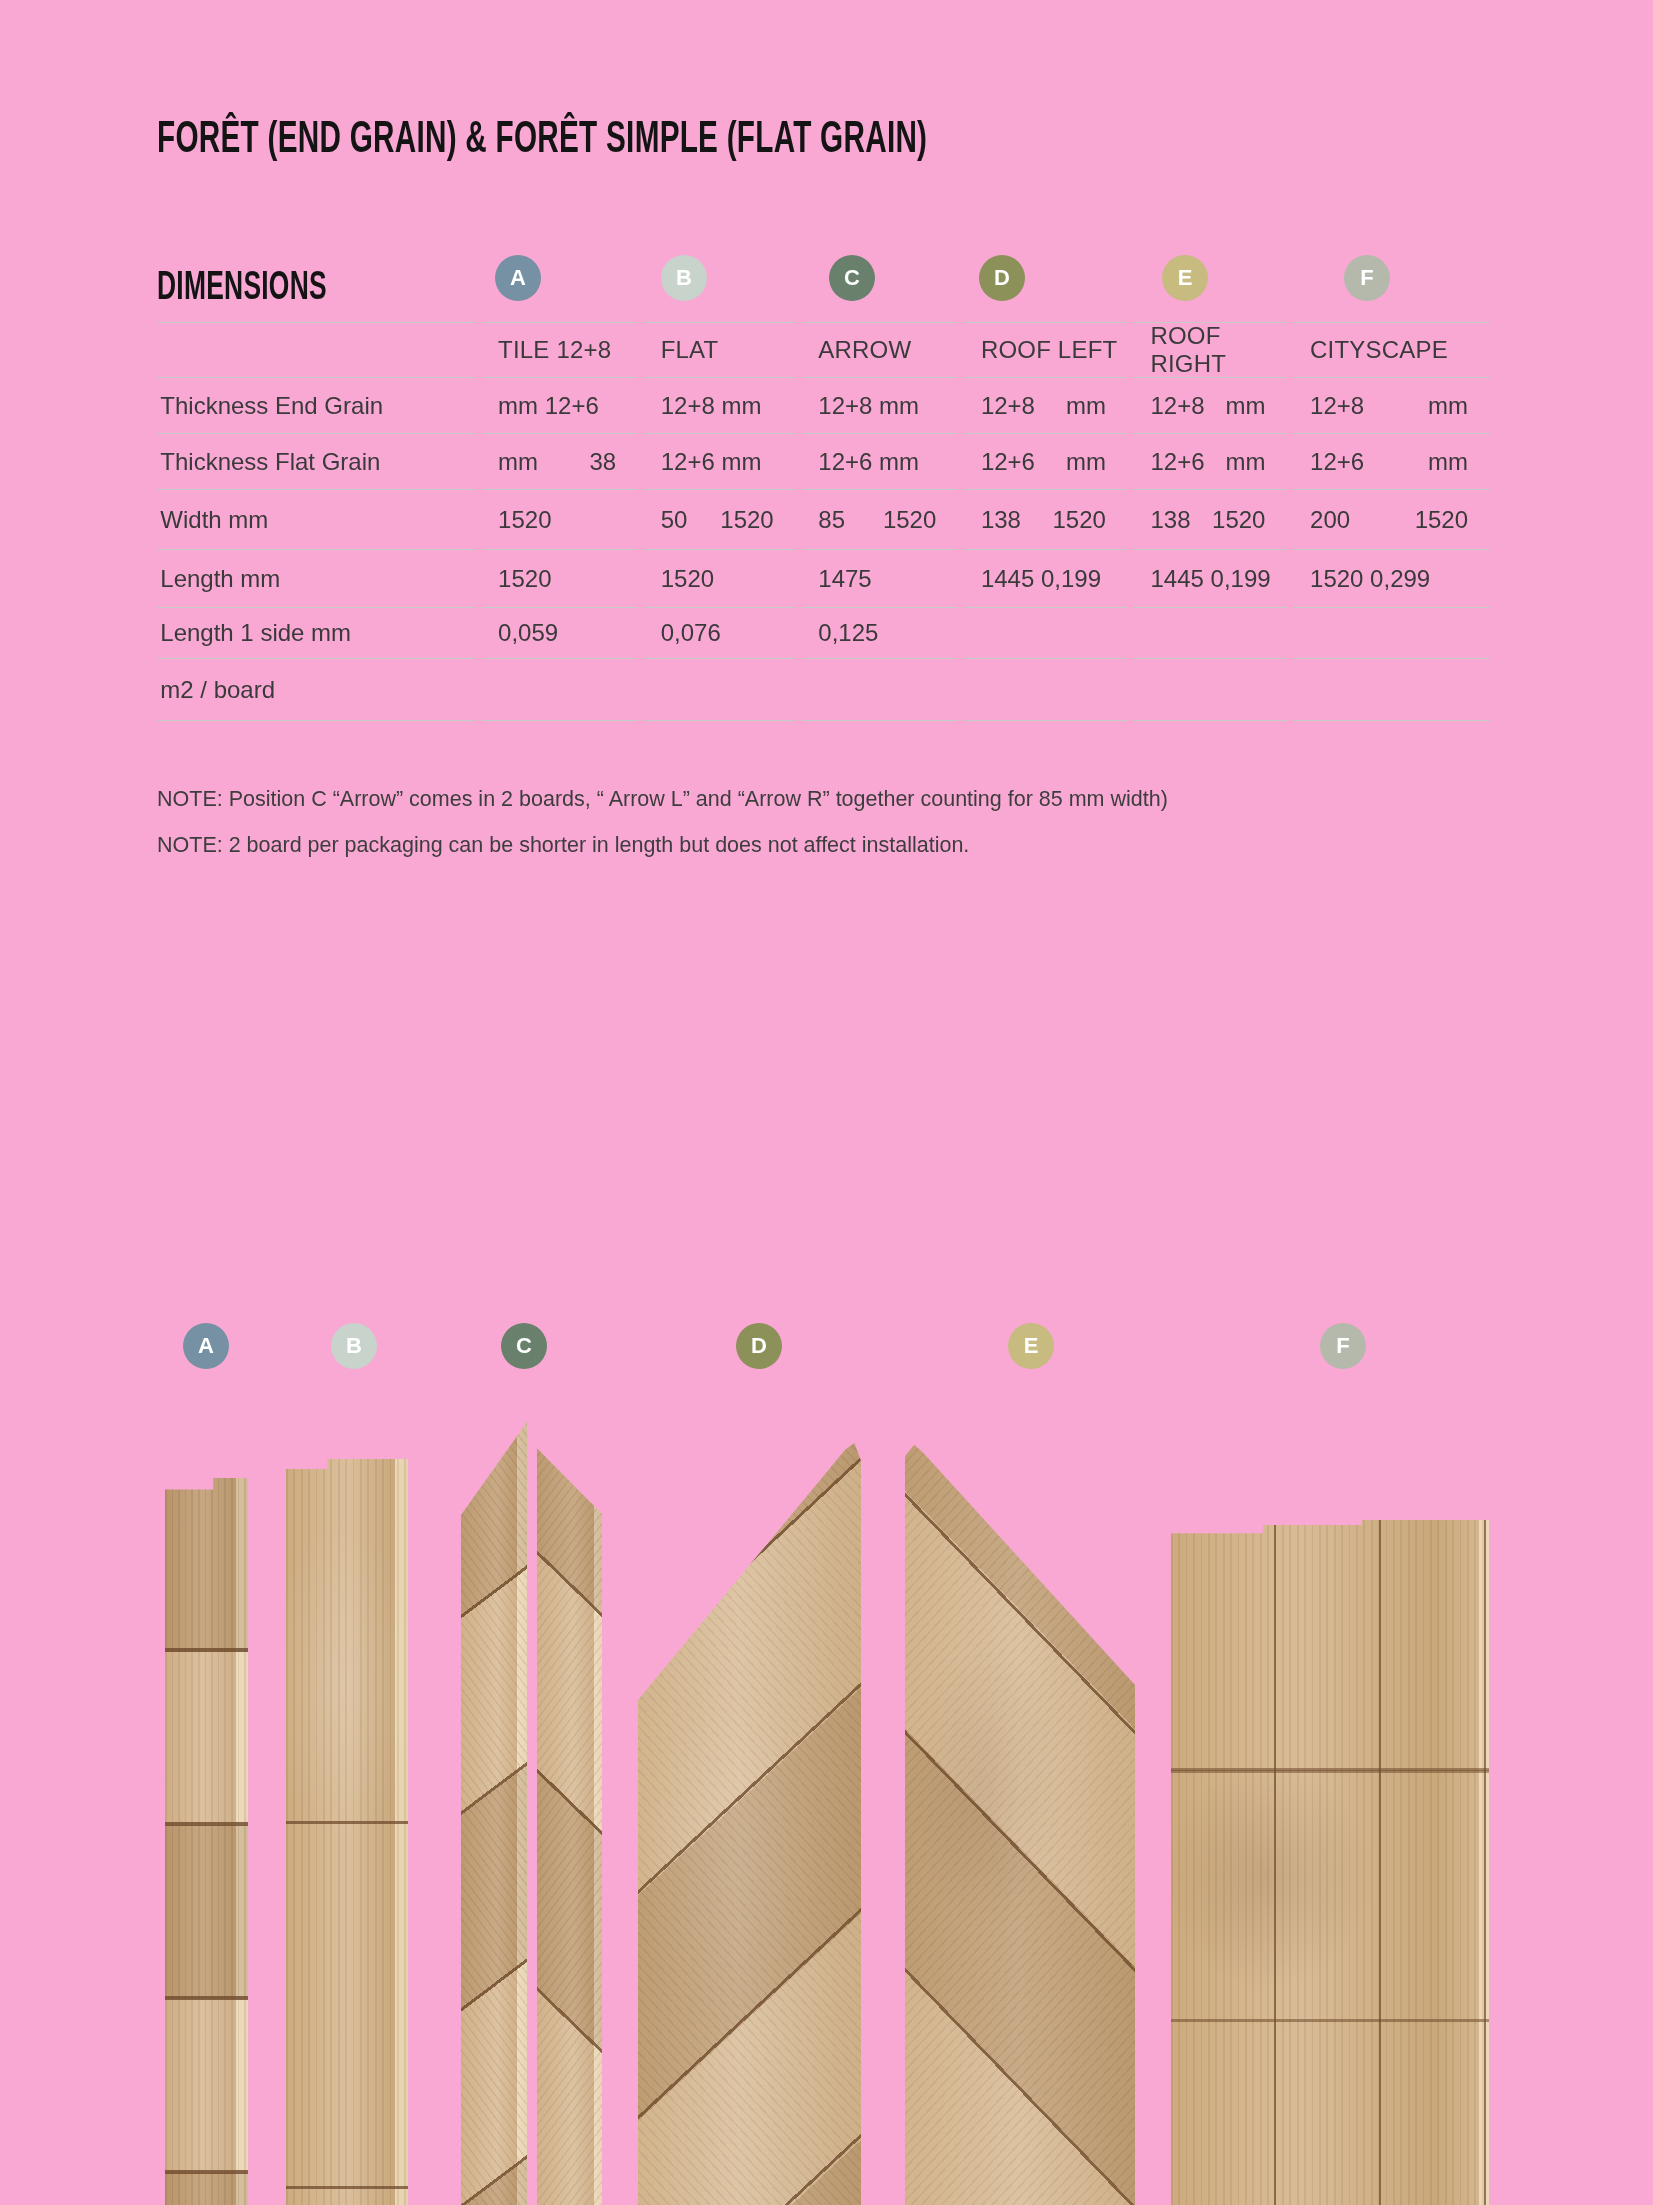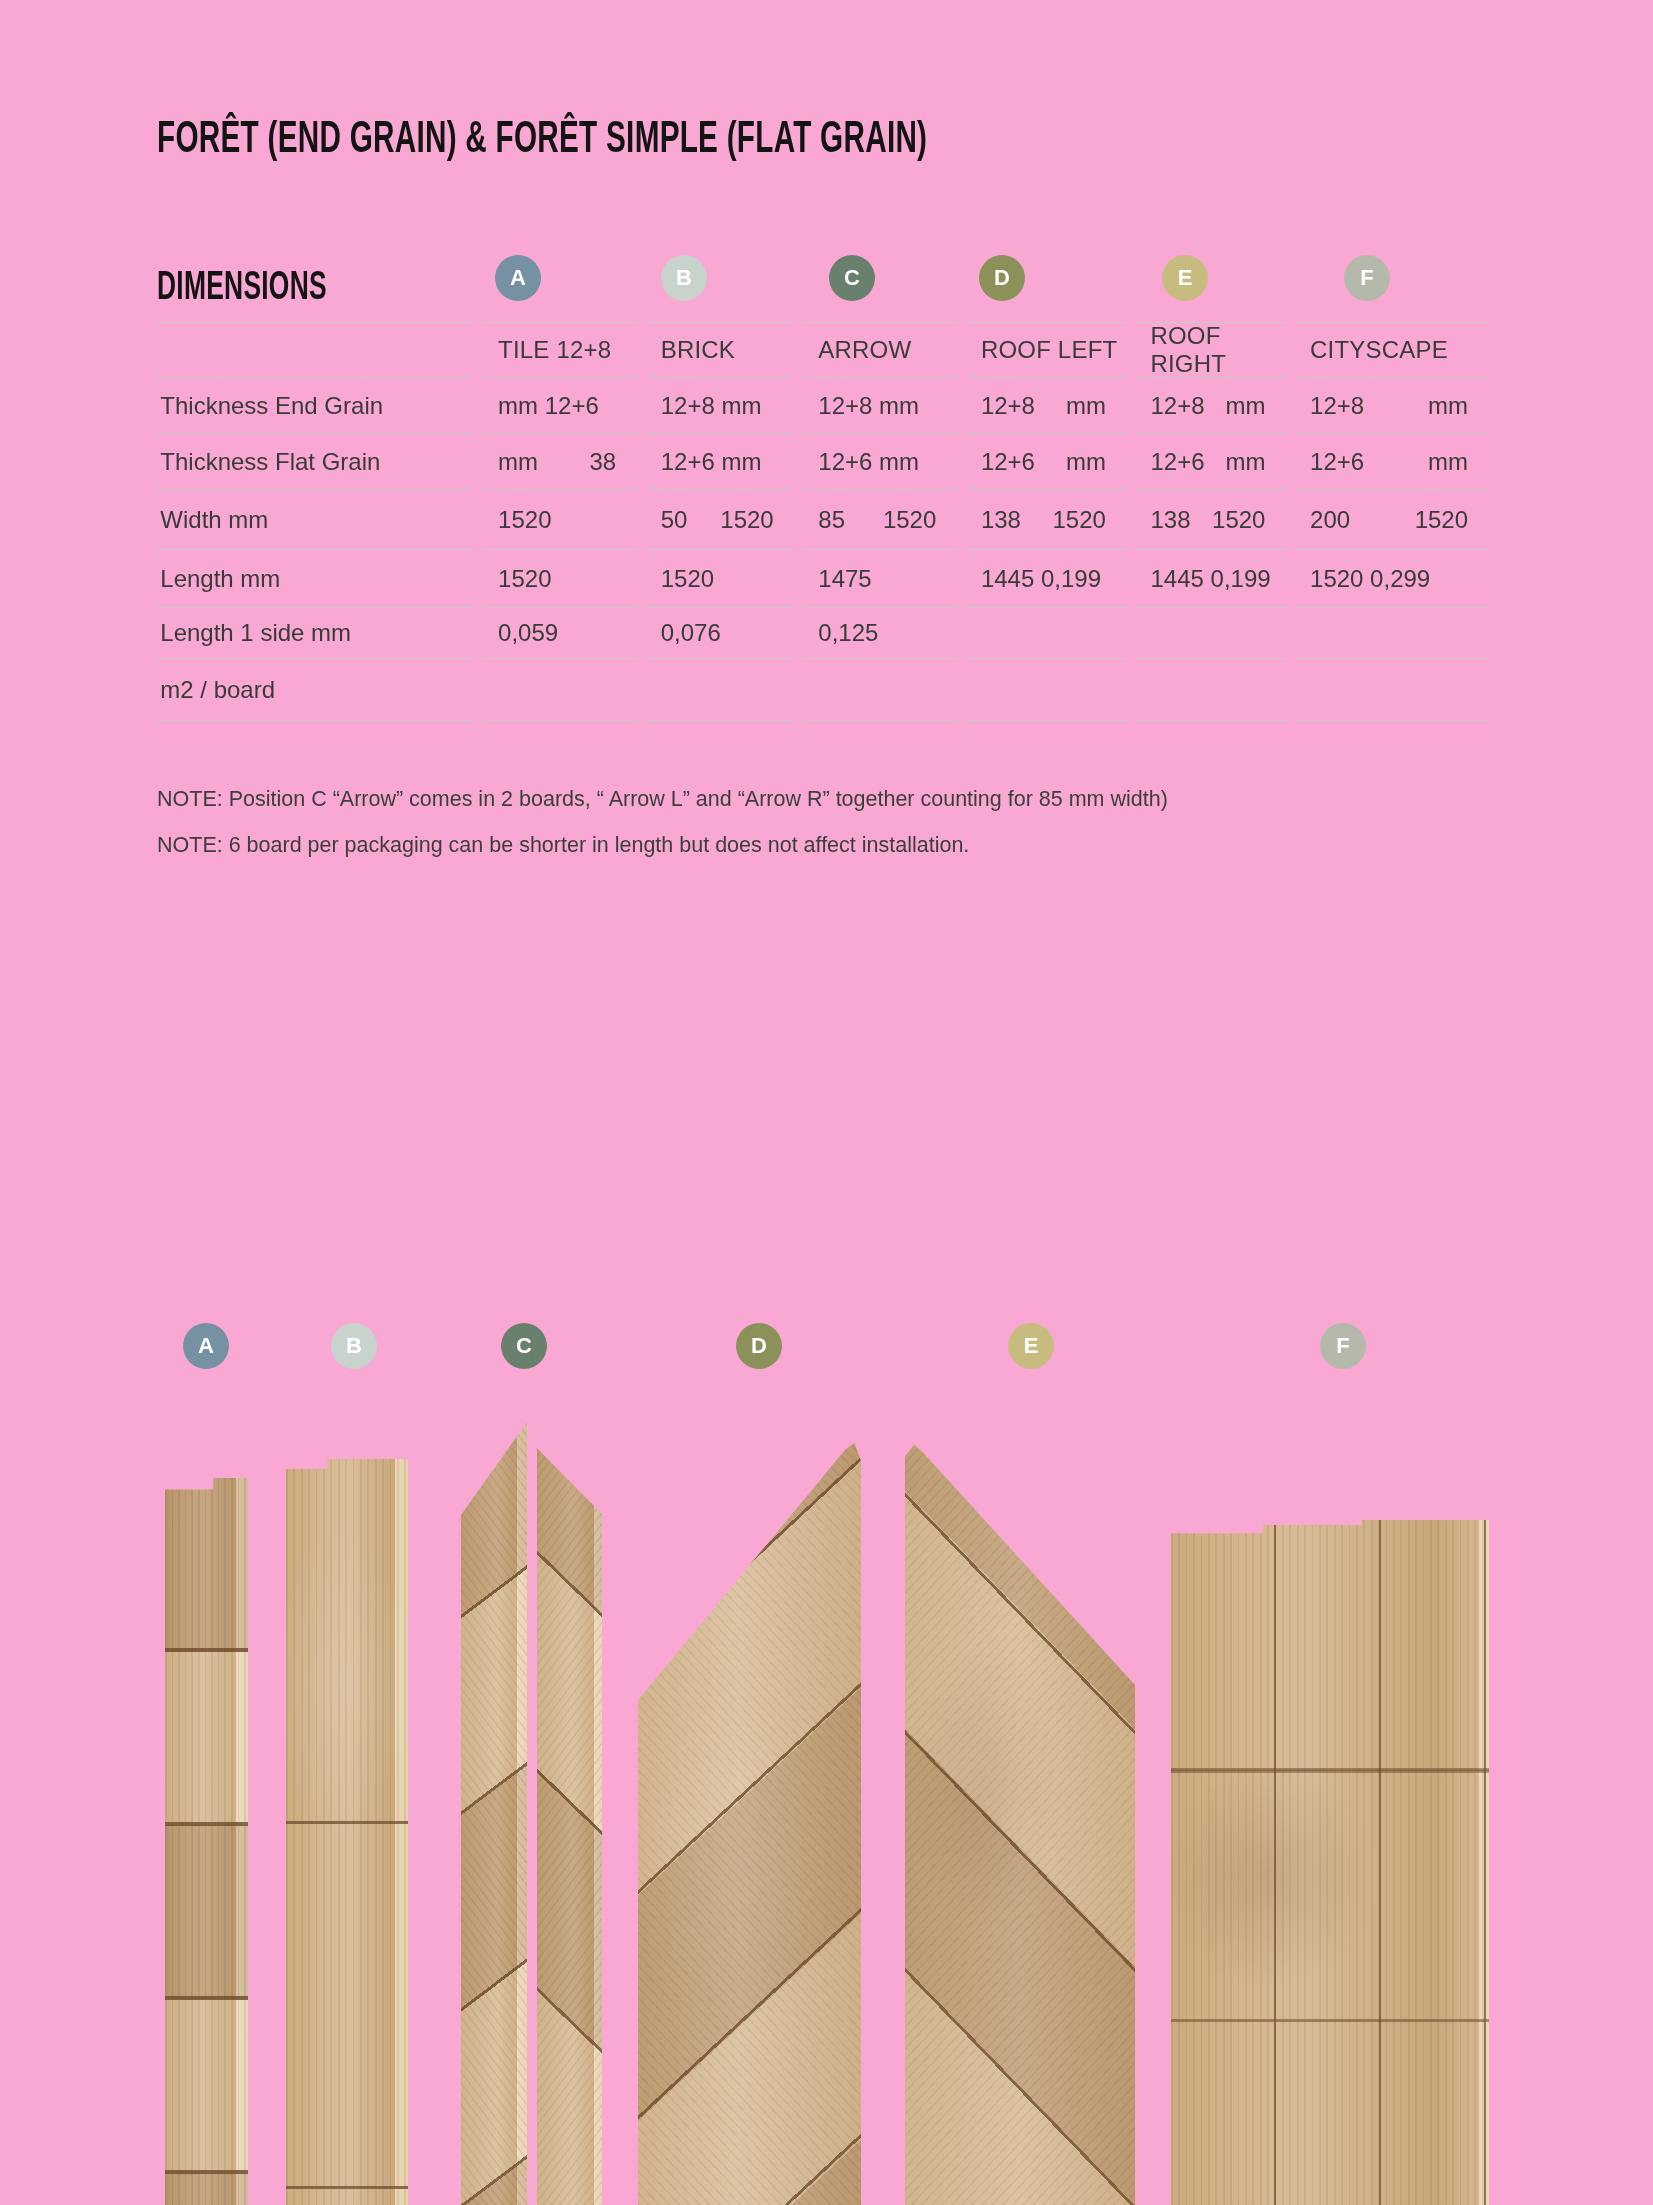--- a/index.html
+++ b/index.html
@@ -108,21 +108,21 @@
   <div class="circle cc1" style="background-color: rgb(104, 128, 108);">C</div>
   <div class="circle cd1" style="background-color: rgb(140, 145, 89);">D</div>
   <div class="circle ce1" style="background-color: rgb(199, 187, 128);">E</div>
   <div class="circle cf1" style="background-color: rgb(181, 185, 171);">F</div>
 
   <div class="spec-table">
 
     <div class="t-row t-head h68">
       <div class="cell head-cell label-cell"></div>
       <div class="cell head-cell">TILE 12+8</div>
-      <div class="cell head-cell">BRICK</div>
+      <div class="cell head-cell">FLAT</div>
       <div class="cell head-cell">ARROW</div>
       <div class="cell head-cell">ROOF LEFT</div>
       <div class="cell head-cell">ROOF RIGHT</div>
       <div class="cell head-cell">CITYSCAPE</div>
     </div>
 
     <div class="t-row h68">
       <div class="cell label-cell">Thickness End Grain</div>
       <div class="cell data-cell">
           <span class="v">mm 12+6</span>
@@ -286,21 +286,21 @@
         </div>
       <div class="cell data-cell">
           <span class="v"></span>
           <span class="v"></span>
         </div>
     </div>
 
   </div>
 
   <div class="note note1">NOTE: Position C “Arrow” comes in 2 boards, “ Arrow L” and “Arrow R” together counting for 85 mm width)</div>
-  <div class="note note2">NOTE: 6 board per packaging can be shorter in length but does not affect installation.</div>
+  <div class="note note2">NOTE: 2 board per packaging can be shorter in length but does not affect installation.</div>
 
   <div class="circle ca2" style="background-color: rgb(118, 145, 164);">A</div>
   <div class="circle cb2" style="background-color: rgb(200, 211, 203);">B</div>
   <div class="circle cc2" style="background-color: rgb(104, 128, 108);">C</div>
   <div class="circle cd2" style="background-color: rgb(140, 145, 89);">D</div>
   <div class="circle ce2" style="background-color: rgb(199, 187, 128);">E</div>
   <div class="circle cf2" style="background-color: rgb(181, 185, 171);">F</div>
 
   <div class="board board-a"></div>
   <div class="board board-b"></div>

